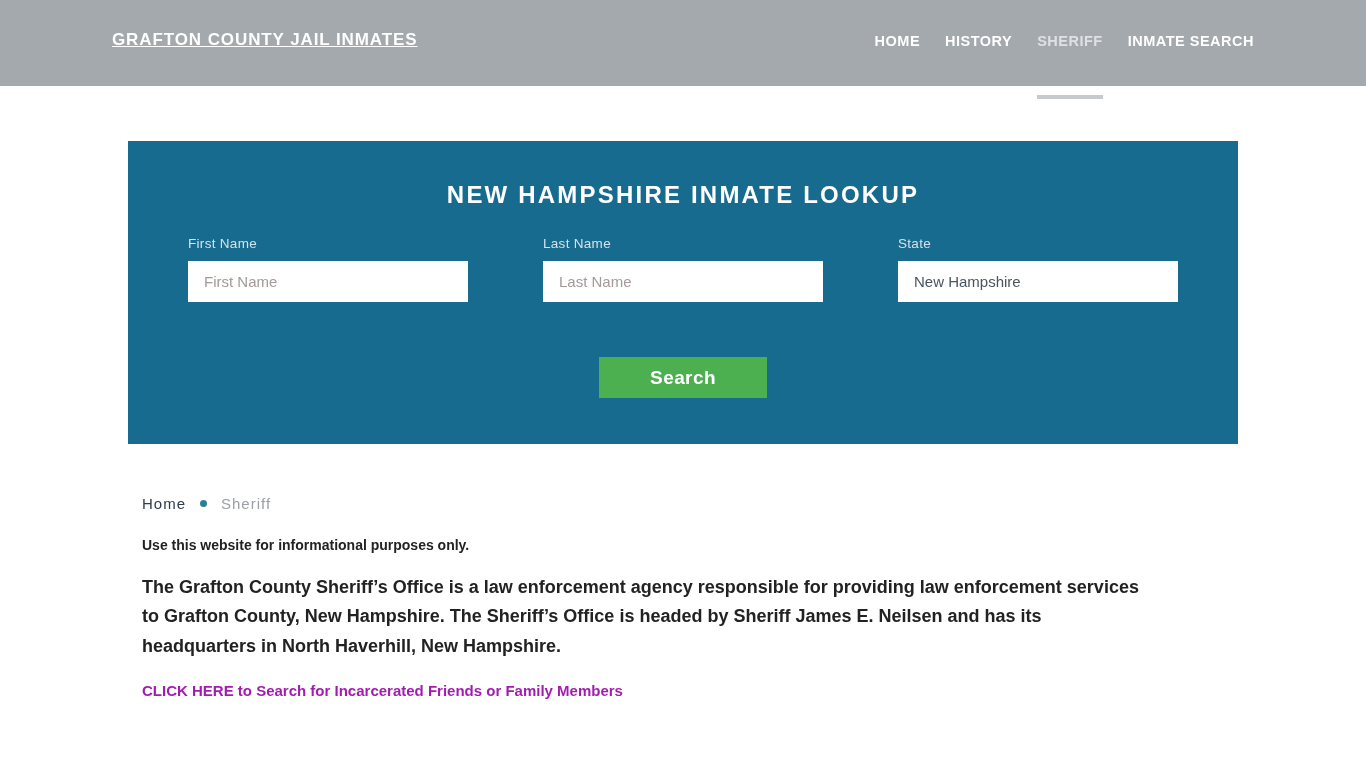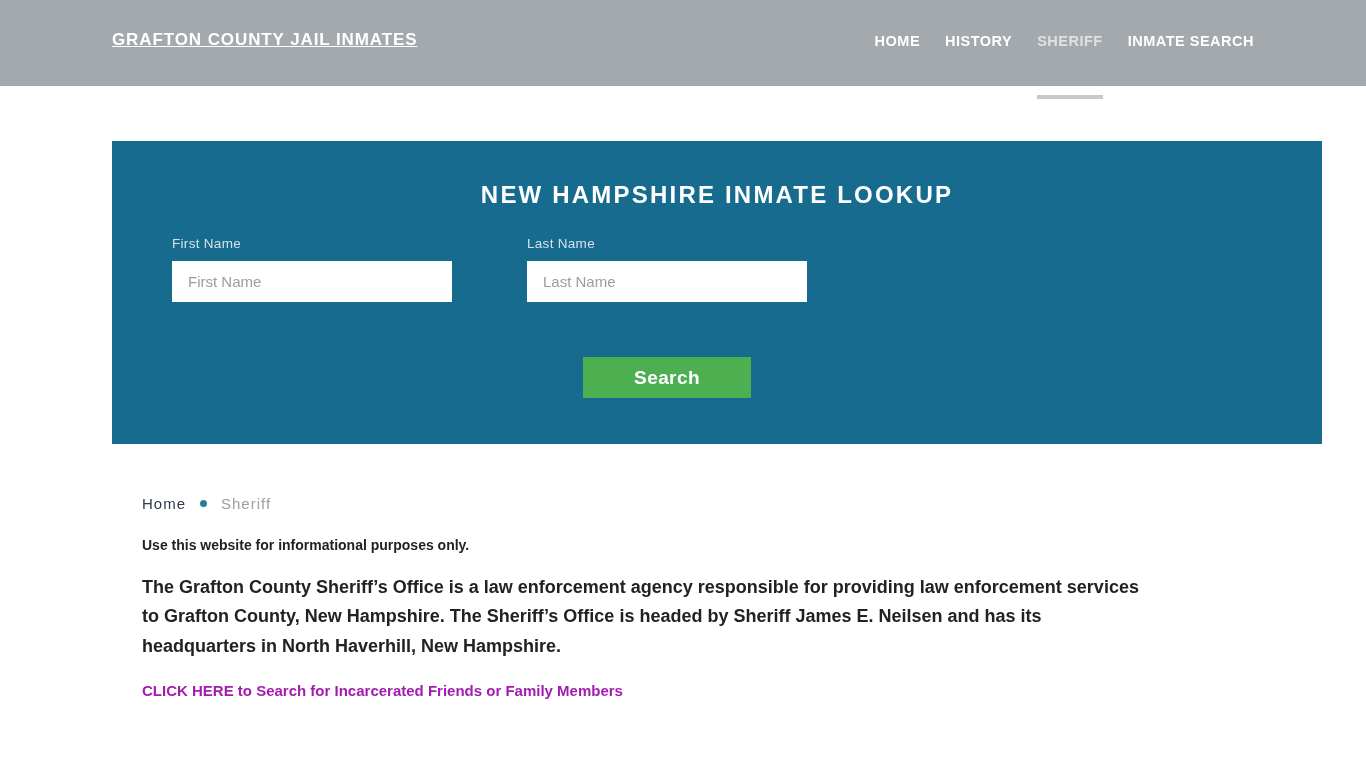--- a/index.html
+++ b/index.html
@@ -67,23 +67,23 @@
     left: 0;
     right: 0;
     bottom: -46px;
     height: 4px;
     background: #c6cacc;
   }
 
   
   .lookup-panel {
     position: absolute;
-    left: 112px;
+    left: 128px;
     top: 141px;
-    width: 1210px;
+    width: 1110px;
     height: 303px;
     background: #166b8f;
   }
   .lookup-title {
     position: absolute;
     top: 40px;
     left: 0;
     width: 100%;
     text-align: center;
     color: #ffffff;
@@ -221,20 +221,24 @@
   <div class="field field-first">
     <label class="field-label">First Name</label>
     <input class="field-input" type="text" placeholder="First Name" style="">
   </div>
 
   <div class="field field-last">
     <label class="field-label">Last Name</label>
     <input class="field-input" type="text" placeholder="Last Name" style="">
   </div>
 
+  <div class="field field-state">
+    <label class="field-label">State</label>
+    <input class="field-input" type="text" value="New Hampshire" style="">
+  </div>
 
   <button class="search-button">Search</button>
 </section>
 
 <main class="content">
 
   <div class="breadcrumb">
     <a class="breadcrumb-link" href="#">Home</a>
     <span class="breadcrumb-dot"></span>
     <span class="breadcrumb-current">Sheriff</span>

